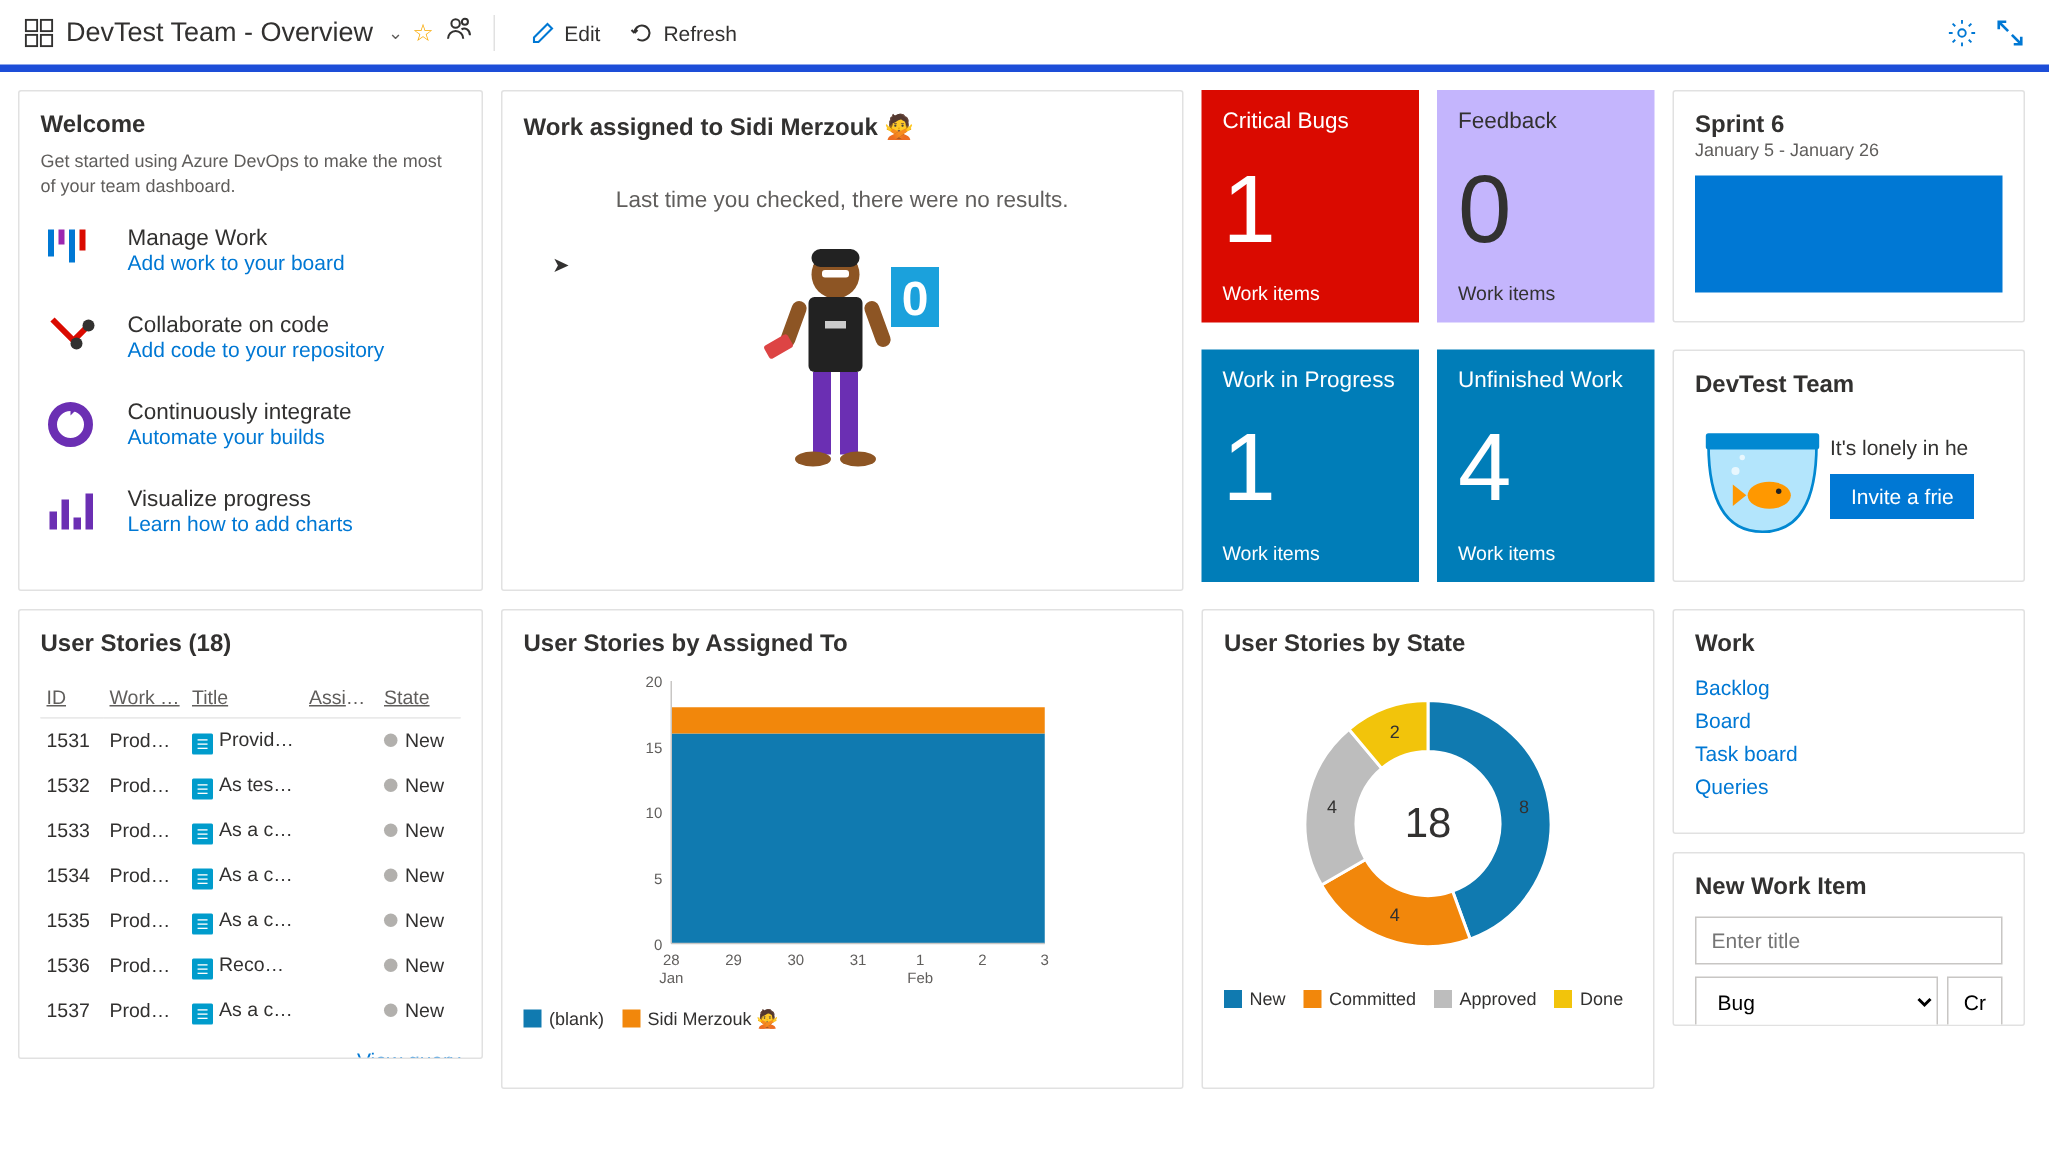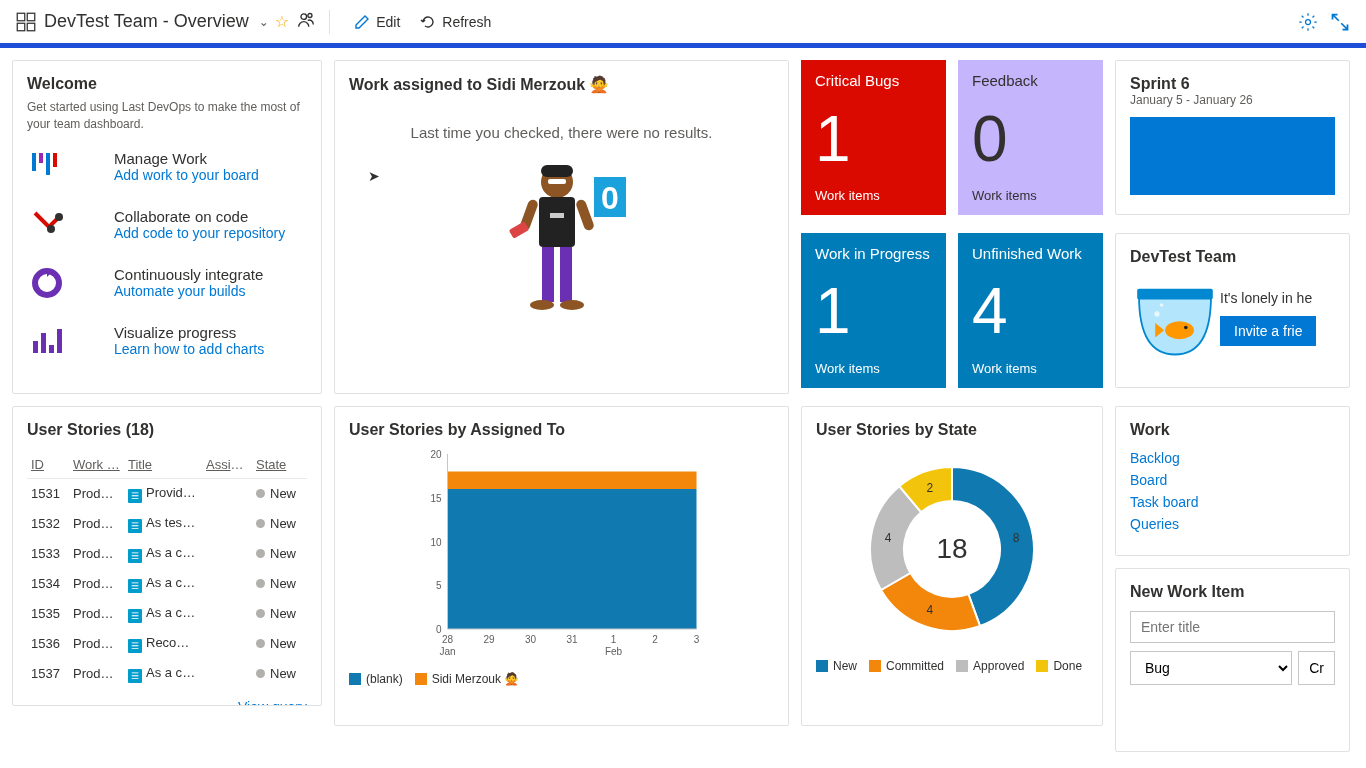--- a/index.html
+++ b/index.html
@@ -22,21 +22,21 @@
   
   .board { padding: 12px; display: grid; grid-template-columns: 310px 455px 145px 145px 235px; grid-auto-rows: auto; gap: 12px; }
   .widget { border: 1px solid #e1e1e1; border-radius: 2px; background: #fff; padding: 14px; overflow: hidden; }
   
   
   #welcome { grid-column: 1; grid-row: 1 / span 2; }
   #welcome h3 { font-size: 16px; font-weight: 600; margin-bottom: 6px; }
   #welcome .sub { font-size: 12px; color: #605e5c; line-height: 1.4; margin-bottom: 14px; }
   #welcome .row { display: flex; align-items: center; gap: 18px; margin-bottom: 18px; }
   #welcome .row .ic-wrap { width: 40px; height: 40px; display: flex; align-items: center; justify-content: center; }
-  #welcome .row .txt { flex: 1; margin-left: 29px; }
+  #welcome .row .txt { flex: 1; }
   #welcome .row .hdr { font-size: 15px; color: #323130; }
   #welcome .row .lnk { font-size: 14px; color: #0078d4; cursor: pointer; }
   
   
   #assigned { grid-column: 2; grid-row: 1 / span 2; display: flex; flex-direction: column; align-items: center; }
   #assigned h3 { font-size: 16px; font-weight: 600; align-self: flex-start; margin-bottom: 30px; }
   #assigned .msg { color: #605e5c; font-size: 15px; margin-bottom: 16px; }
   
   
   .tile { color: #fff; display: flex; flex-direction: column; justify-content: space-between; padding: 12px 14px; height: 155px; }
@@ -87,21 +87,21 @@
   .legend { display: flex; gap: 12px; flex-wrap: wrap; font-size: 12px; margin-top: 10px; }
   .legend .item { display: flex; align-items: center; gap: 5px; }
   .legend .sw { width: 12px; height: 12px; }
   
   
   #work-links { grid-column: 5; grid-row: 3; height: 150px; }
   #work-links h3 { font-size: 16px; font-weight: 600; margin-bottom: 8px; }
   #work-links .lnk { display: block; color: #0078d4; font-size: 14px; padding: 3px 0; cursor: pointer; }
   
   
-  #new-wi { grid-column: 5; grid-row: 4; margin-top: -170px; height: 184px; }
+  #new-wi { grid-column: 5; grid-row: 4; margin-top: -170px; height: 116px; }
   #new-wi h3 { font-size: 16px; font-weight: 600; margin-bottom: 10px; }
   #new-wi input { width: 100%; padding: 7px 10px; border: 1px solid #c8c6c4; font-size: 14px; margin-bottom: 8px; }
   #new-wi .type-row { display: flex; gap: 6px; }
   #new-wi select { flex: 1; padding: 7px 10px; border: 1px solid #c8c6c4; font-size: 14px; background: #fff; }
   #new-wi .create-btn { padding: 7px 10px; border: 1px solid #c8c6c4; background: #fff; cursor: pointer; font-size: 14px; }
   
   .cursor { position: fixed; top: 168px; left: 368px; pointer-events: none; font-size: 14px; }
 </style>
 </head>
 <body>
@@ -146,21 +146,21 @@
     </svg>
   <svg class="right-ic" viewBox="0 0 16 16">
       <path d="M2 6V2h4M14 10v4h-4M2 2l5 5M14 14l-5-5" fill="none" stroke="#0078d4" stroke-width="1.4"></path>
     </svg>
 </div>
 
 <div class="board">
 
   <div class="widget" id="welcome">
     <h3>Welcome</h3>
-    <p class="sub">Get started using Last DevOps to make the most of your team dashboard.</p>
+    <p class="sub">Get started using Azure DevOps to make the most of your team dashboard.</p>
     <div class="row">
       <div class="ic-wrap">
           <svg width="36" height="36">
             <rect x="3" y="4" width="4" height="18" fill="#0078d4"></rect>
             <rect x="10" y="4" width="4" height="10" fill="#9c27b0"></rect>
             <rect x="17" y="4" width="4" height="22" fill="#0078d4"></rect>
             <rect x="24" y="4" width="4" height="14" fill="#da0a00"></rect>
           </svg>
         </div>
       <div class="txt">

